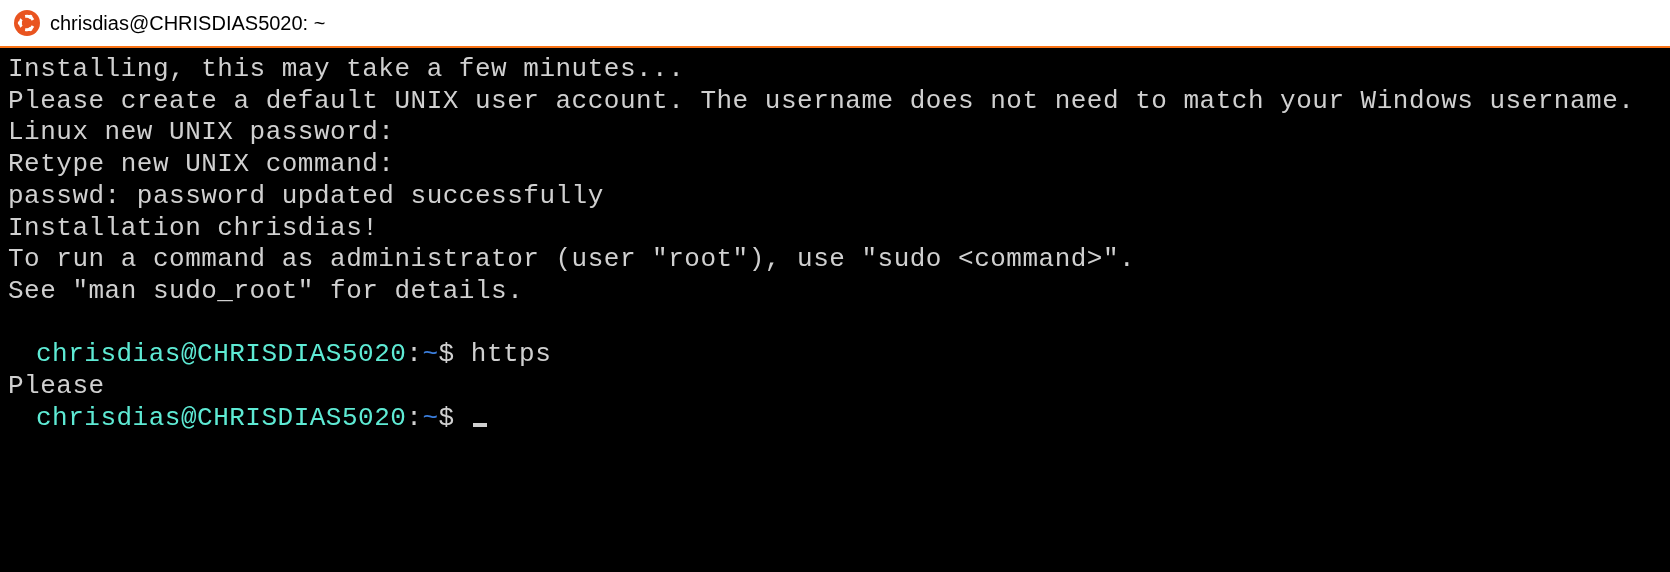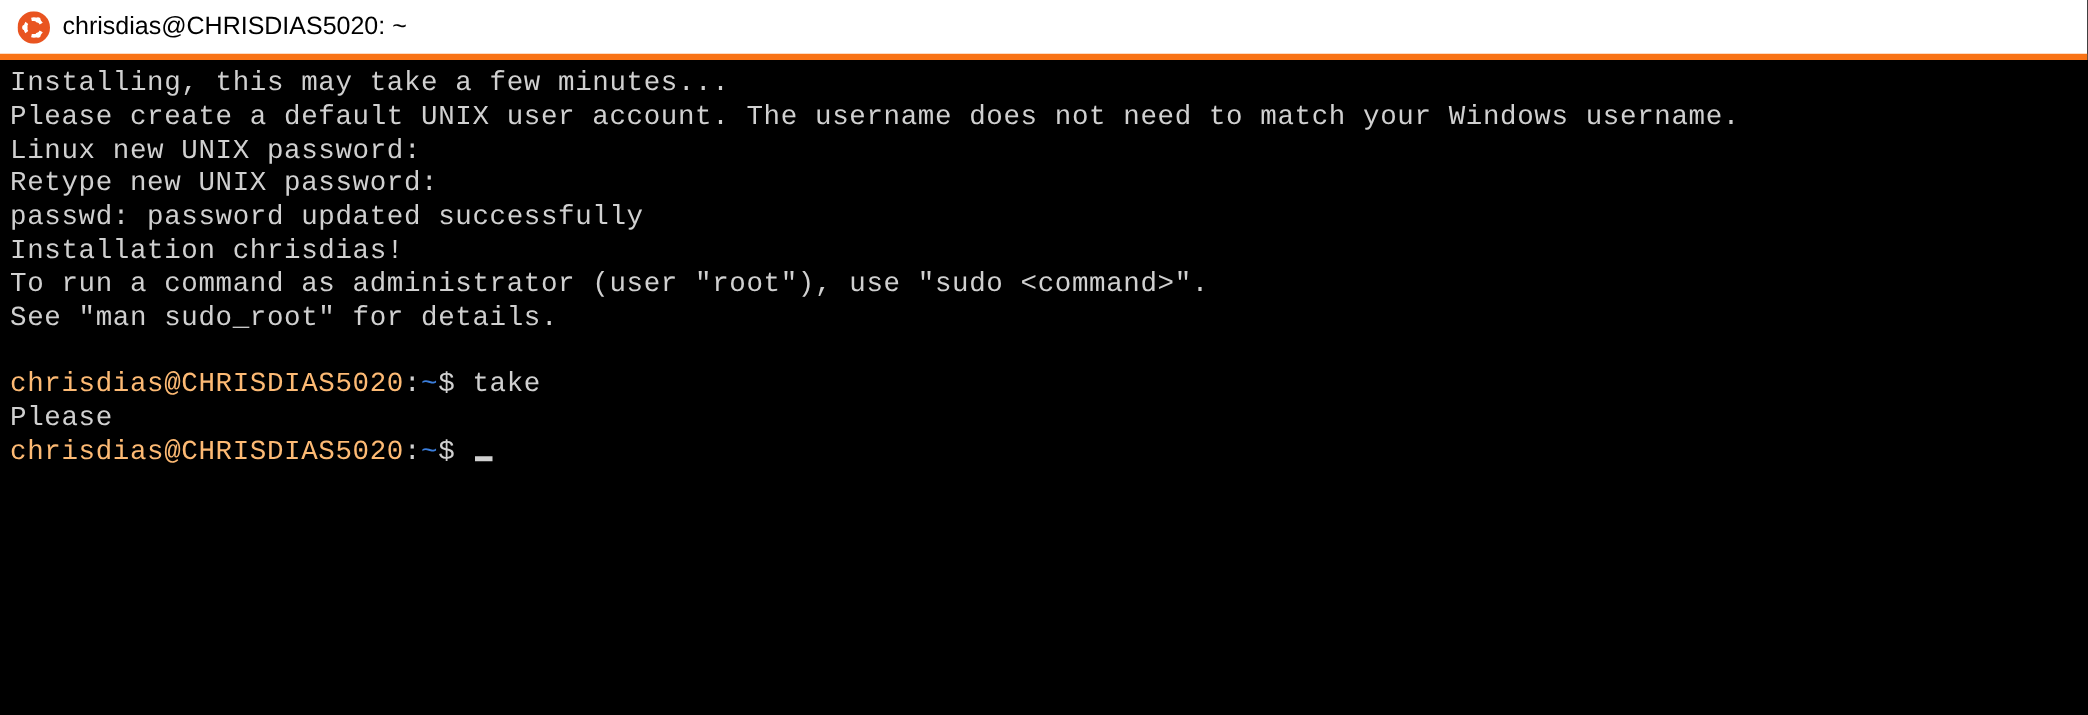--- a/index.html
+++ b/index.html
@@ -14,51 +14,52 @@
       font-family: Consolas, 'Courier New', monospace;
       overflow: hidden;
     }
     .title-bar {
       background: #ffffff;
       height: 48px;
       display: flex;
       align-items: center;
       padding-left: 14px;
       gap: 10px;
-      border-bottom: 5px solid #f97316;
+      border-bottom: 2px solid #f97316;
     }
     .ubuntu-icon {
       width: 26px;
       height: 26px;
       display: flex;
       align-items: center;
       justify-content: center;
     }
     .ubuntu-icon svg {
       display: block;
     }
     .title-text {
       font-family: "Segoe UI", Tahoma, sans-serif;
       font-size: 20px;
       color: #000;
     }
     .terminal-content {
       background: #000;
       padding: 6px 8px 10px 8px;
-      font-size: 22px;
+      font-size: 26px;
       line-height: 1.22;
       letter-spacing: 0.5px;
       color: #d0d0d0;
     }
     .line {
       white-space: pre;
       font-family: Consolas, 'Courier New', monospace;
     }
     .prompt-user {
-      color: #fdba74;
+      color: #5eead4;
+      margin-left: 28px;
     }
     .prompt-path {
       color: #3b7edc;
     }
     .prompt-dollar {
       color: #d0d0d0;
     }
     .blank-line {
       height: 1.22em;
     }
@@ -92,22 +93,22 @@
       <path d="M9.5 16c0-1.3.38-2.5 1.05-3.5l-2.7-2.2A9.96 9.96 0 0 0 6 16c0 2.1.64 4.04 1.85 5.7l2.7-2.2A6.46 6.46 0 0 1 9.5 16z" fill="#fff"></path>
     </svg>
   </span>
   <span class="title-text">chrisdias@CHRISDIAS5020: ~</span>
 </div>
 
 <div class="terminal-content">
   <div class="line">Installing, this may take a few minutes...</div>
   <div class="line">Please create a default UNIX user account. The username does not need to match your Windows username.</div>
   <div class="line">Linux new UNIX password:</div>
-  <div class="line">Retype new UNIX password:</div>
+  <div class="line">Retype new UNIX command:</div>
   <div class="line">passwd: password updated successfully</div>
   <div class="line">Installation chrisdias!</div>
   <div class="line">To run a command as administrator (user "root"), use "sudo &lt;command&gt;".</div>
   <div class="line">See "man sudo_root" for details.</div>
   <div class="blank-line"></div>
-  <div class="prompt-line"><span class="prompt-user">chrisdias@CHRISDIAS5020</span><span class="prompt-dollar">:</span><span class="prompt-path">~</span><span class="prompt-dollar">$</span><span class="prompt-dollar"> take</span></div>
+  <div class="prompt-line"><span class="prompt-user">chrisdias@CHRISDIAS5020</span><span class="prompt-dollar">:</span><span class="prompt-path">~</span><span class="prompt-dollar">$</span><span class="prompt-dollar"> https</span></div>
   <div class="line">Please</div>
   <div class="prompt-line"><span class="prompt-user">chrisdias@CHRISDIAS5020</span><span class="prompt-dollar">:</span><span class="prompt-path">~</span><span class="prompt-dollar">$</span><span class="prompt-dollar"> </span><span class="cursor"></span></div>
 </div>
 
 </body></html>

